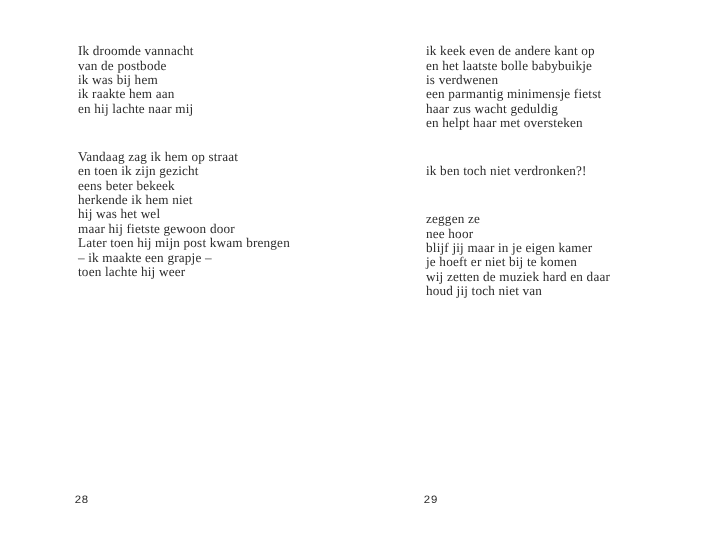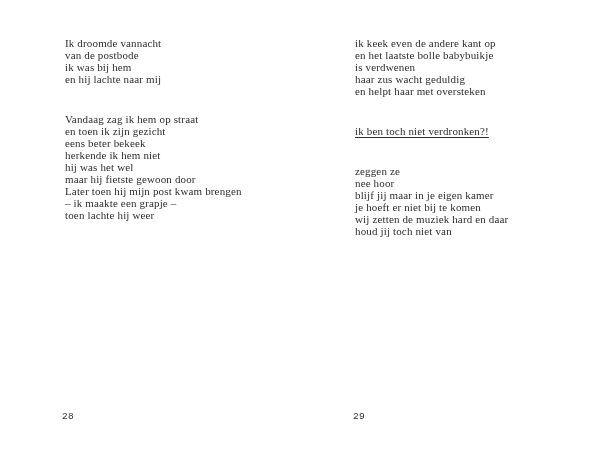--- a/index.html
+++ b/index.html
@@ -31,21 +31,20 @@
     top: 37px;
     font-size: 11px;
     line-height: 12px;
     letter-spacing: 0.15px;
     white-space: nowrap;
   }
   .page-left  .poem { left: 65px; }
   .page-right .poem { left: 52px; }
   .block + .block { margin-top: 28px; }
   .block.title .title-text {
-    text-decoration: underline;
     text-underline-offset: 2px;
     text-decoration-thickness: 0.8px;
   }
   .page-number {
     position: absolute;
     top: 412px;
     font-size: 9.5px;
     line-height: 10px;
     letter-spacing: 0.3px;
     color: var(--text-color, #2d2d2d);
@@ -57,20 +56,21 @@
 </head>
 <body>
 
 <div class="spread">
   <div class="page page-left">
     <div class="poem">
         <div class="block stanza">
           <div class="line">Ik droomde vannacht</div>
           <div class="line">van de postbode</div>
           <div class="line">ik was bij hem</div>
+          <div class="line">ik raakte hem aan</div>
           <div class="line">en hij lachte naar mij</div>
         </div>
         <div class="block stanza">
           <div class="line">Vandaag zag ik hem op straat</div>
           <div class="line">en toen ik zijn gezicht</div>
           <div class="line">eens beter bekeek</div>
           <div class="line">herkende ik hem niet</div>
           <div class="line">hij was het wel</div>
           <div class="line">maar hij fietste gewoon door</div>
           <div class="line">Later toen hij mijn post kwam brengen</div>
@@ -79,20 +79,21 @@
         </div>
       </div>
     <div class="page-number">28</div>
   </div>
   <div class="page page-right">
     <div class="poem">
         <div class="block stanza">
           <div class="line">ik keek even de andere kant op</div>
           <div class="line">en het laatste bolle babybuikje</div>
           <div class="line">is verdwenen</div>
+          <div class="line">een parmantig minimensje fietst</div>
           <div class="line">haar zus wacht geduldig</div>
           <div class="line">en helpt haar met oversteken</div>
         </div>
         <div class="block title"><span class="title-text">ik ben toch niet verdronken?!</span></div>
         <div class="block stanza">
           <div class="line">zeggen ze</div>
           <div class="line">nee hoor</div>
           <div class="line">blijf jij maar in je eigen kamer</div>
           <div class="line">je hoeft er niet bij te komen</div>
           <div class="line">wij zetten de muziek hard en daar</div>

